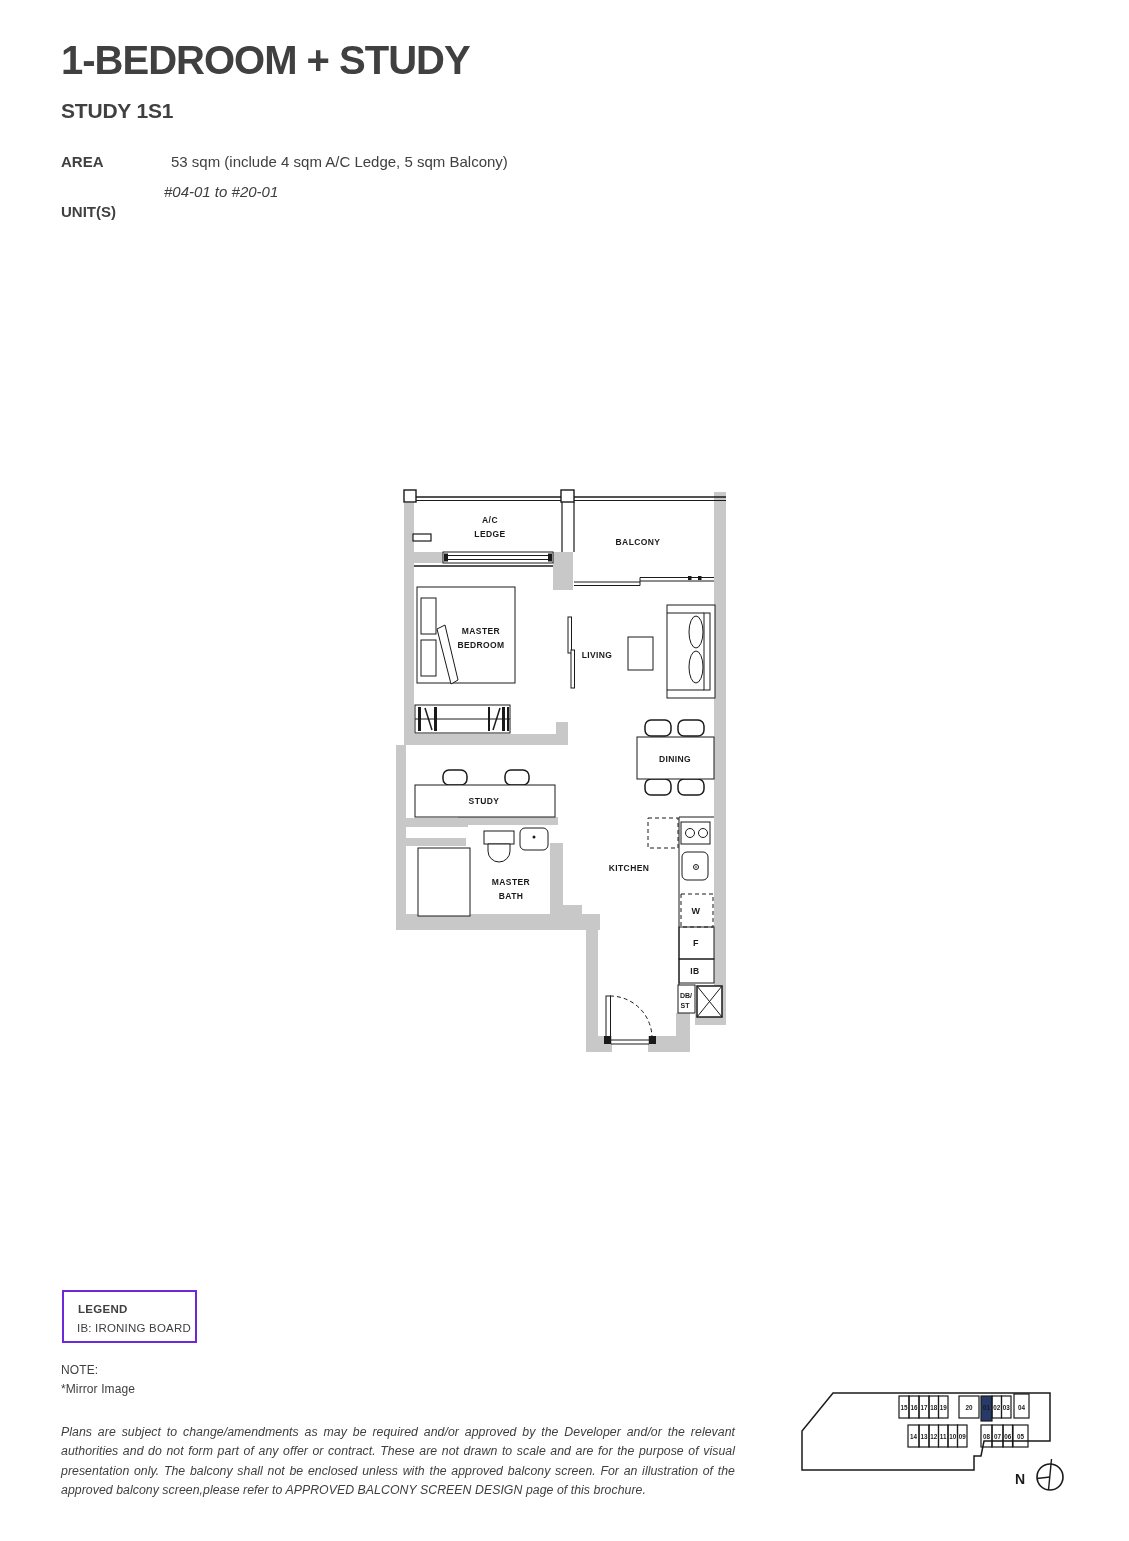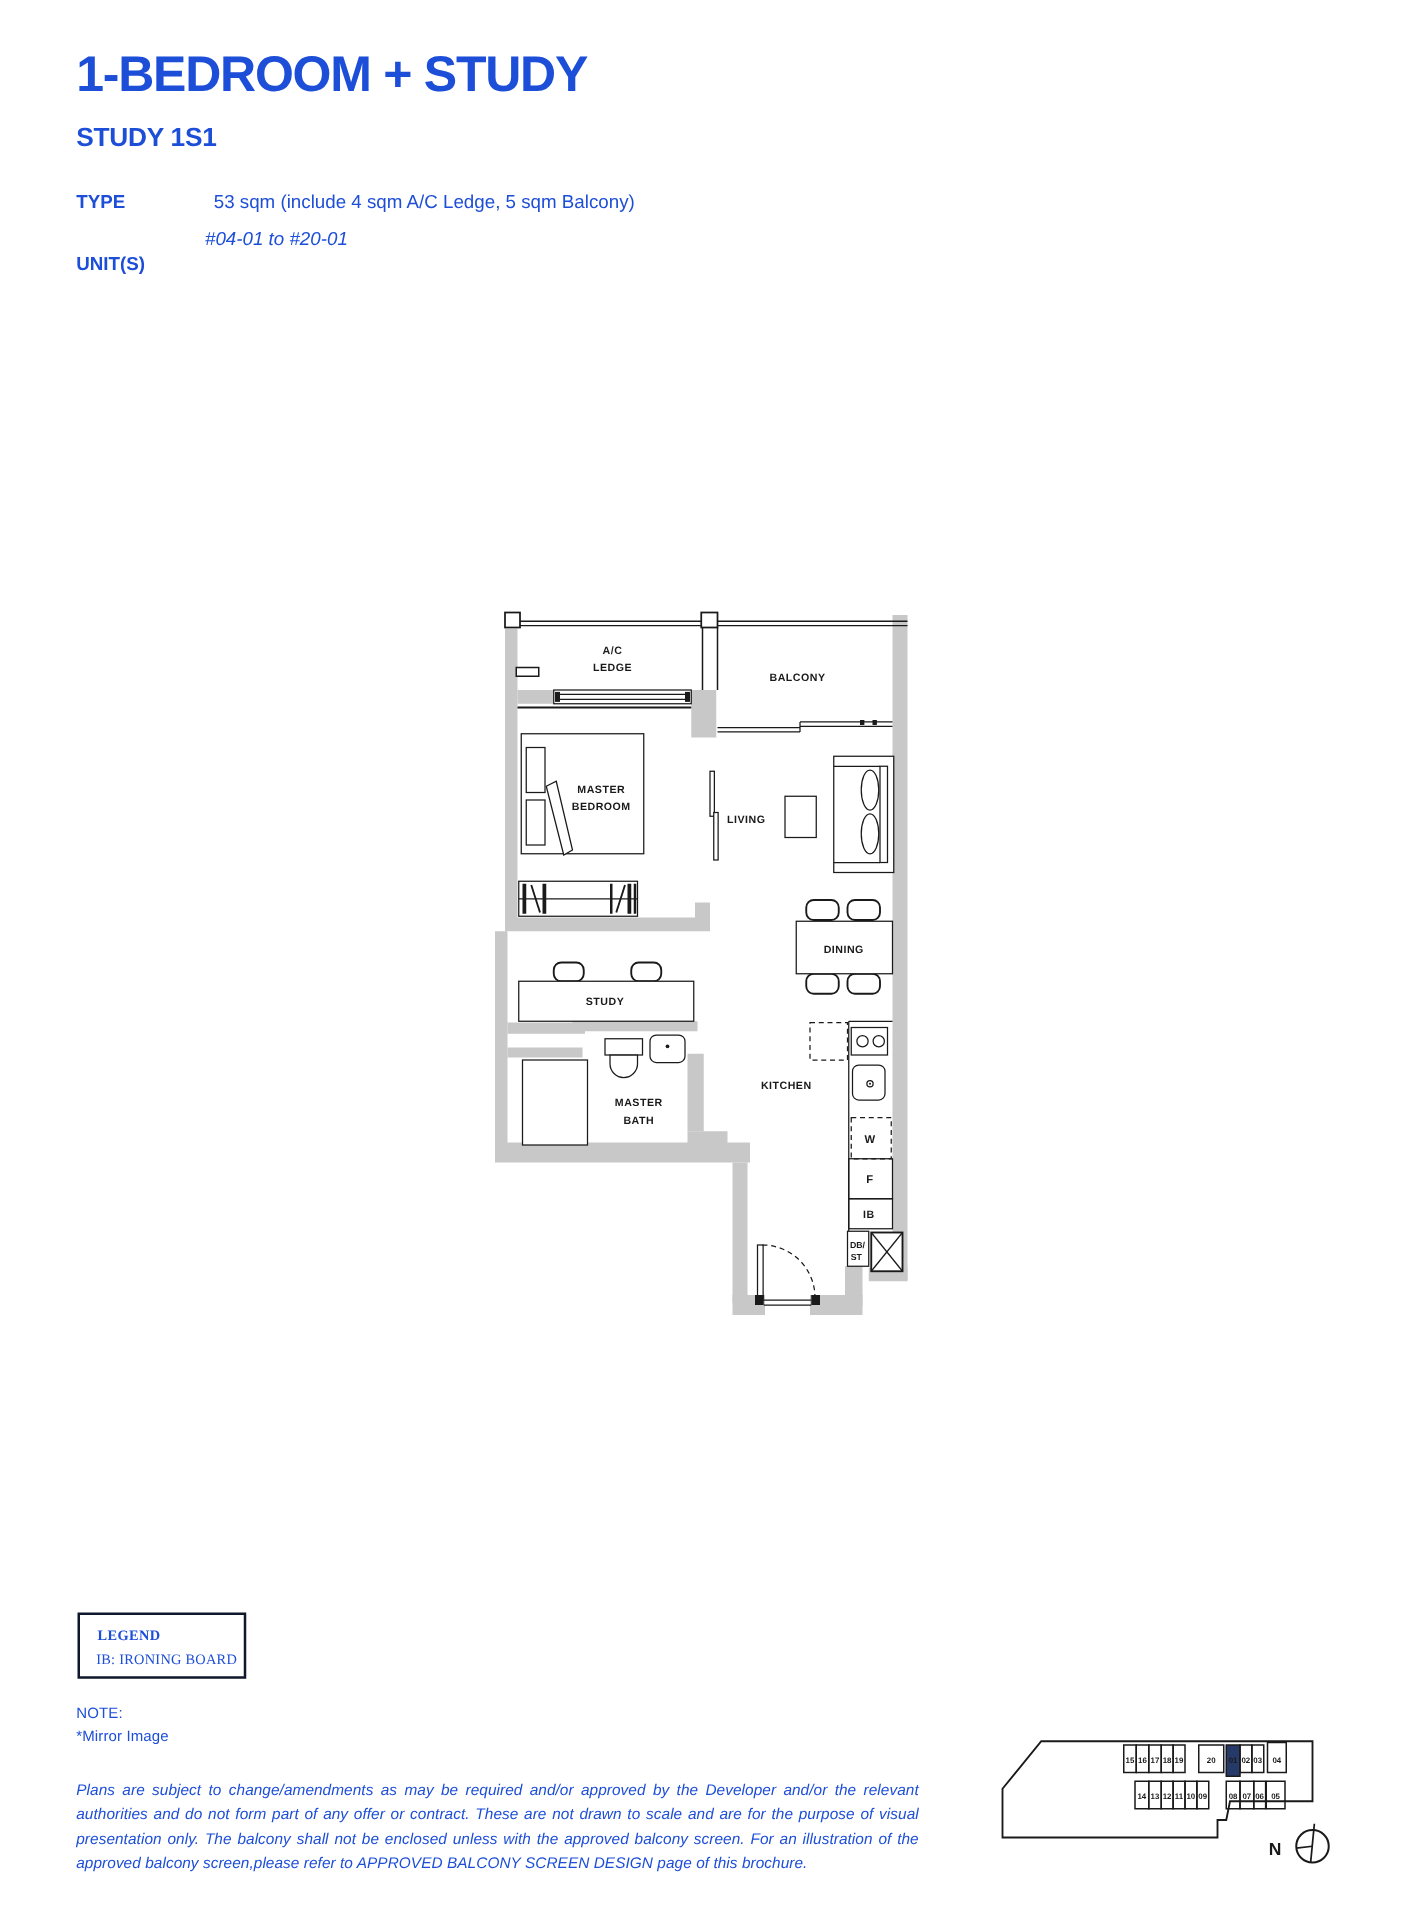--- a/index.html
+++ b/index.html
@@ -1,23 +1,23 @@
 <!DOCTYPE html>
 <html><head>
 <meta charset="utf-8">
 <style>
   html,body{margin:0;padding:0;background:#fff;}
   .page{position:relative;width:1129px;height:1541px;background:#fff;overflow:hidden;
-        font-family:"Liberation Sans", sans-serif;color:#1d4ed8;}
+        font-family:"Liberation Sans", sans-serif;color:#404040;}
   .abs{position:absolute;}
   .title{font-size:40px;font-weight:bold;letter-spacing:-1px;}
   .subtitle{font-size:21px;font-weight:bold;letter-spacing:-0.2px;}
   .spec-label{font-size:15px;font-weight:bold;}
   .spec-value{font-size:15px;margin-left:32px;}
-  .legend-box{border:2px solid #0f172a;font-family:Liberation Serif, serif;}
+  .legend-box{border:2px solid #6d28d9;}
   .legend-title{font-size:11.5px;font-weight:bold;letter-spacing:.3px;}
   .legend-item{font-size:11.5px;letter-spacing:.2px;}
   .note{font-size:12px;letter-spacing:.1px;}
   .disclaimer{font-size:12.3px;line-height:19.3px;text-align:justify;letter-spacing:.05px;font-style:italic;}
   svg text{font-family:"Liberation Sans", sans-serif;fill:#1a1a1a;}
   .rlabel{font-size:8.5px;font-weight:bold;letter-spacing:.4px;}
   .slabel{font-size:7px;font-weight:bold;}
   .ulabel{font-size:6.3px;font-weight:bold;}
   .ln{stroke:#1a1a1a;fill:none;}
   .fixture{stroke:#1a1a1a;fill:#fff;}
@@ -25,21 +25,21 @@
   .dash{stroke:#1a1a1a;fill:none;stroke-dasharray:4,3;}
 </style>
 </head>
 <body>
 
 <div class="page">
 
   <div class="abs title" style="left:61px;top:38px;">1-BEDROOM + STUDY</div>
   <div class="abs subtitle" style="left:61px;top:99px;">STUDY 1S1</div>
 
-  <div class="abs spec-label" style="left:61px;top:153px;">TYPE</div>
+  <div class="abs spec-label" style="left:61px;top:153px;">AREA</div>
   <div class="abs spec-value" style="left:139px;top:153px;">53 sqm (include 4 sqm A/C Ledge, 5 sqm Balcony)</div>
   <div class="abs spec-label" style="left:61px;top:183px;margin-top:20px;">UNIT(S)</div>
   <div class="abs spec-value" style="left:132px;top:183px;font-style:italic;">#04-01 to #20-01</div>
 
   <svg class="abs" style="left:395px;top:478px;" width="350" height="592" viewBox="395 478 350 592">
 
     <g>
       <rect class="wall" x="404" y="503" width="10" height="241" fill="#c8c8c8"></rect>
       <rect class="wall" x="414" y="552" width="30" height="11" fill="#c8c8c8"></rect>
       <rect class="wall" x="553" y="552" width="20" height="38" fill="#c8c8c8"></rect>

